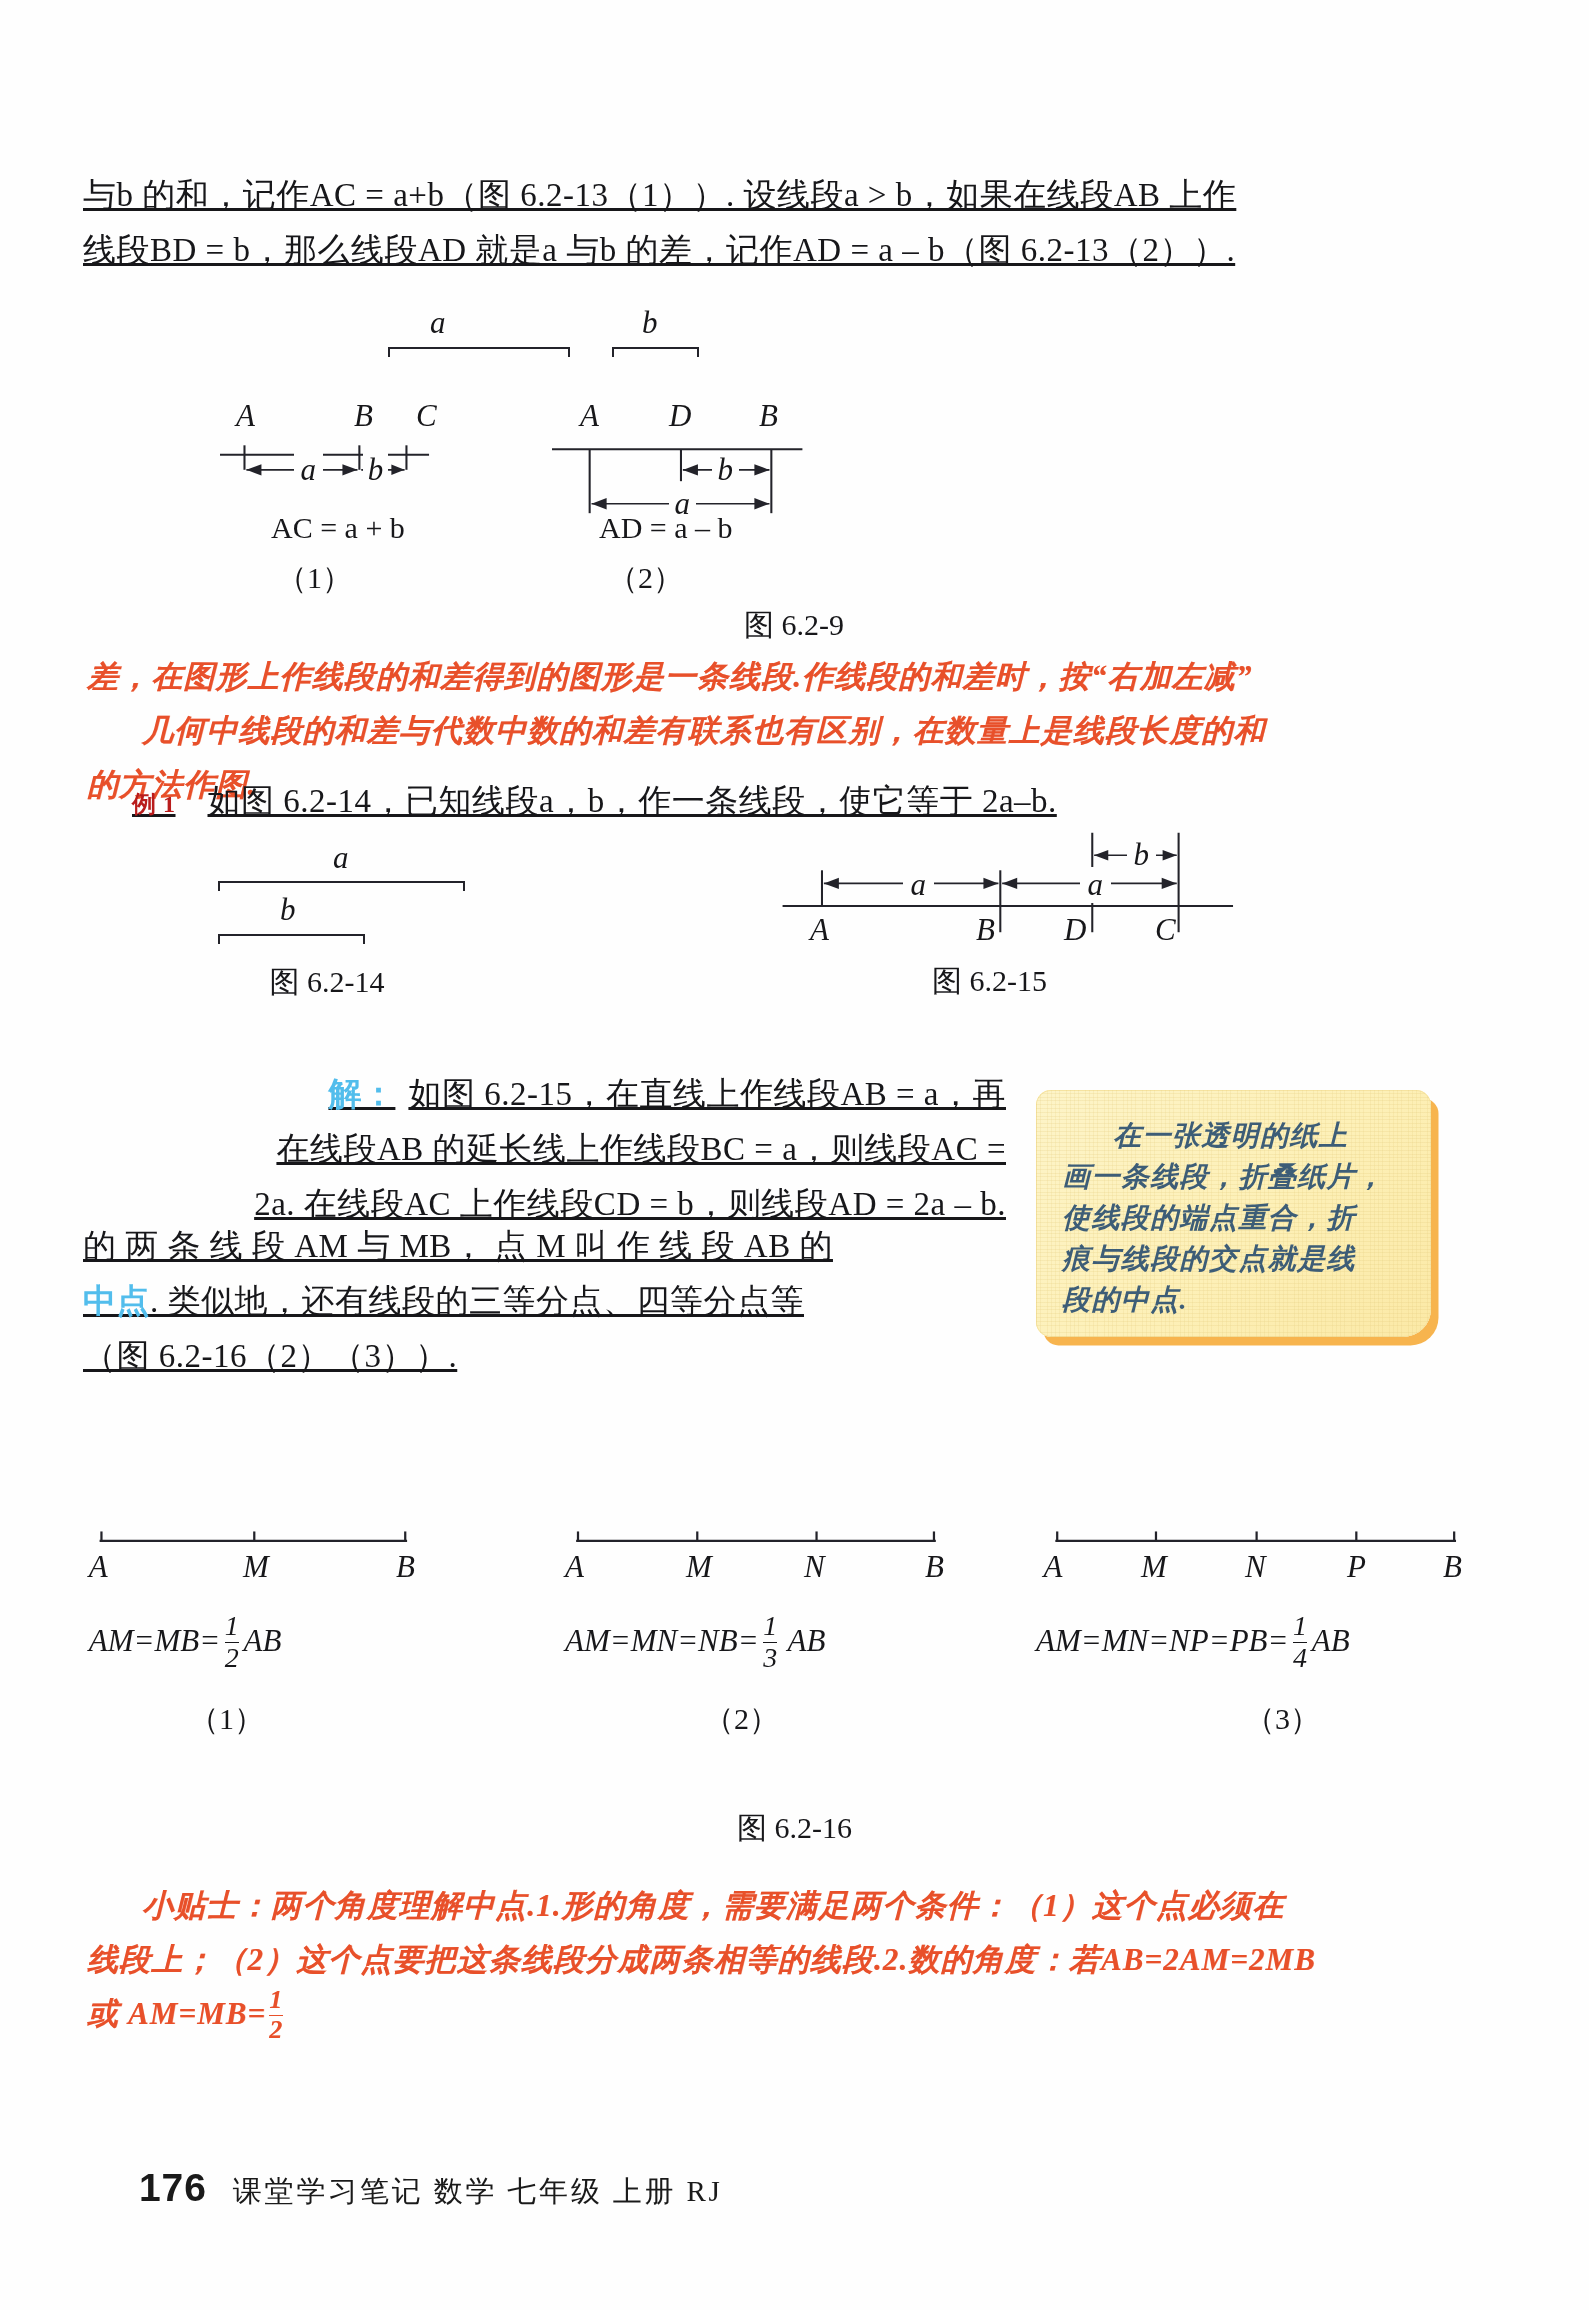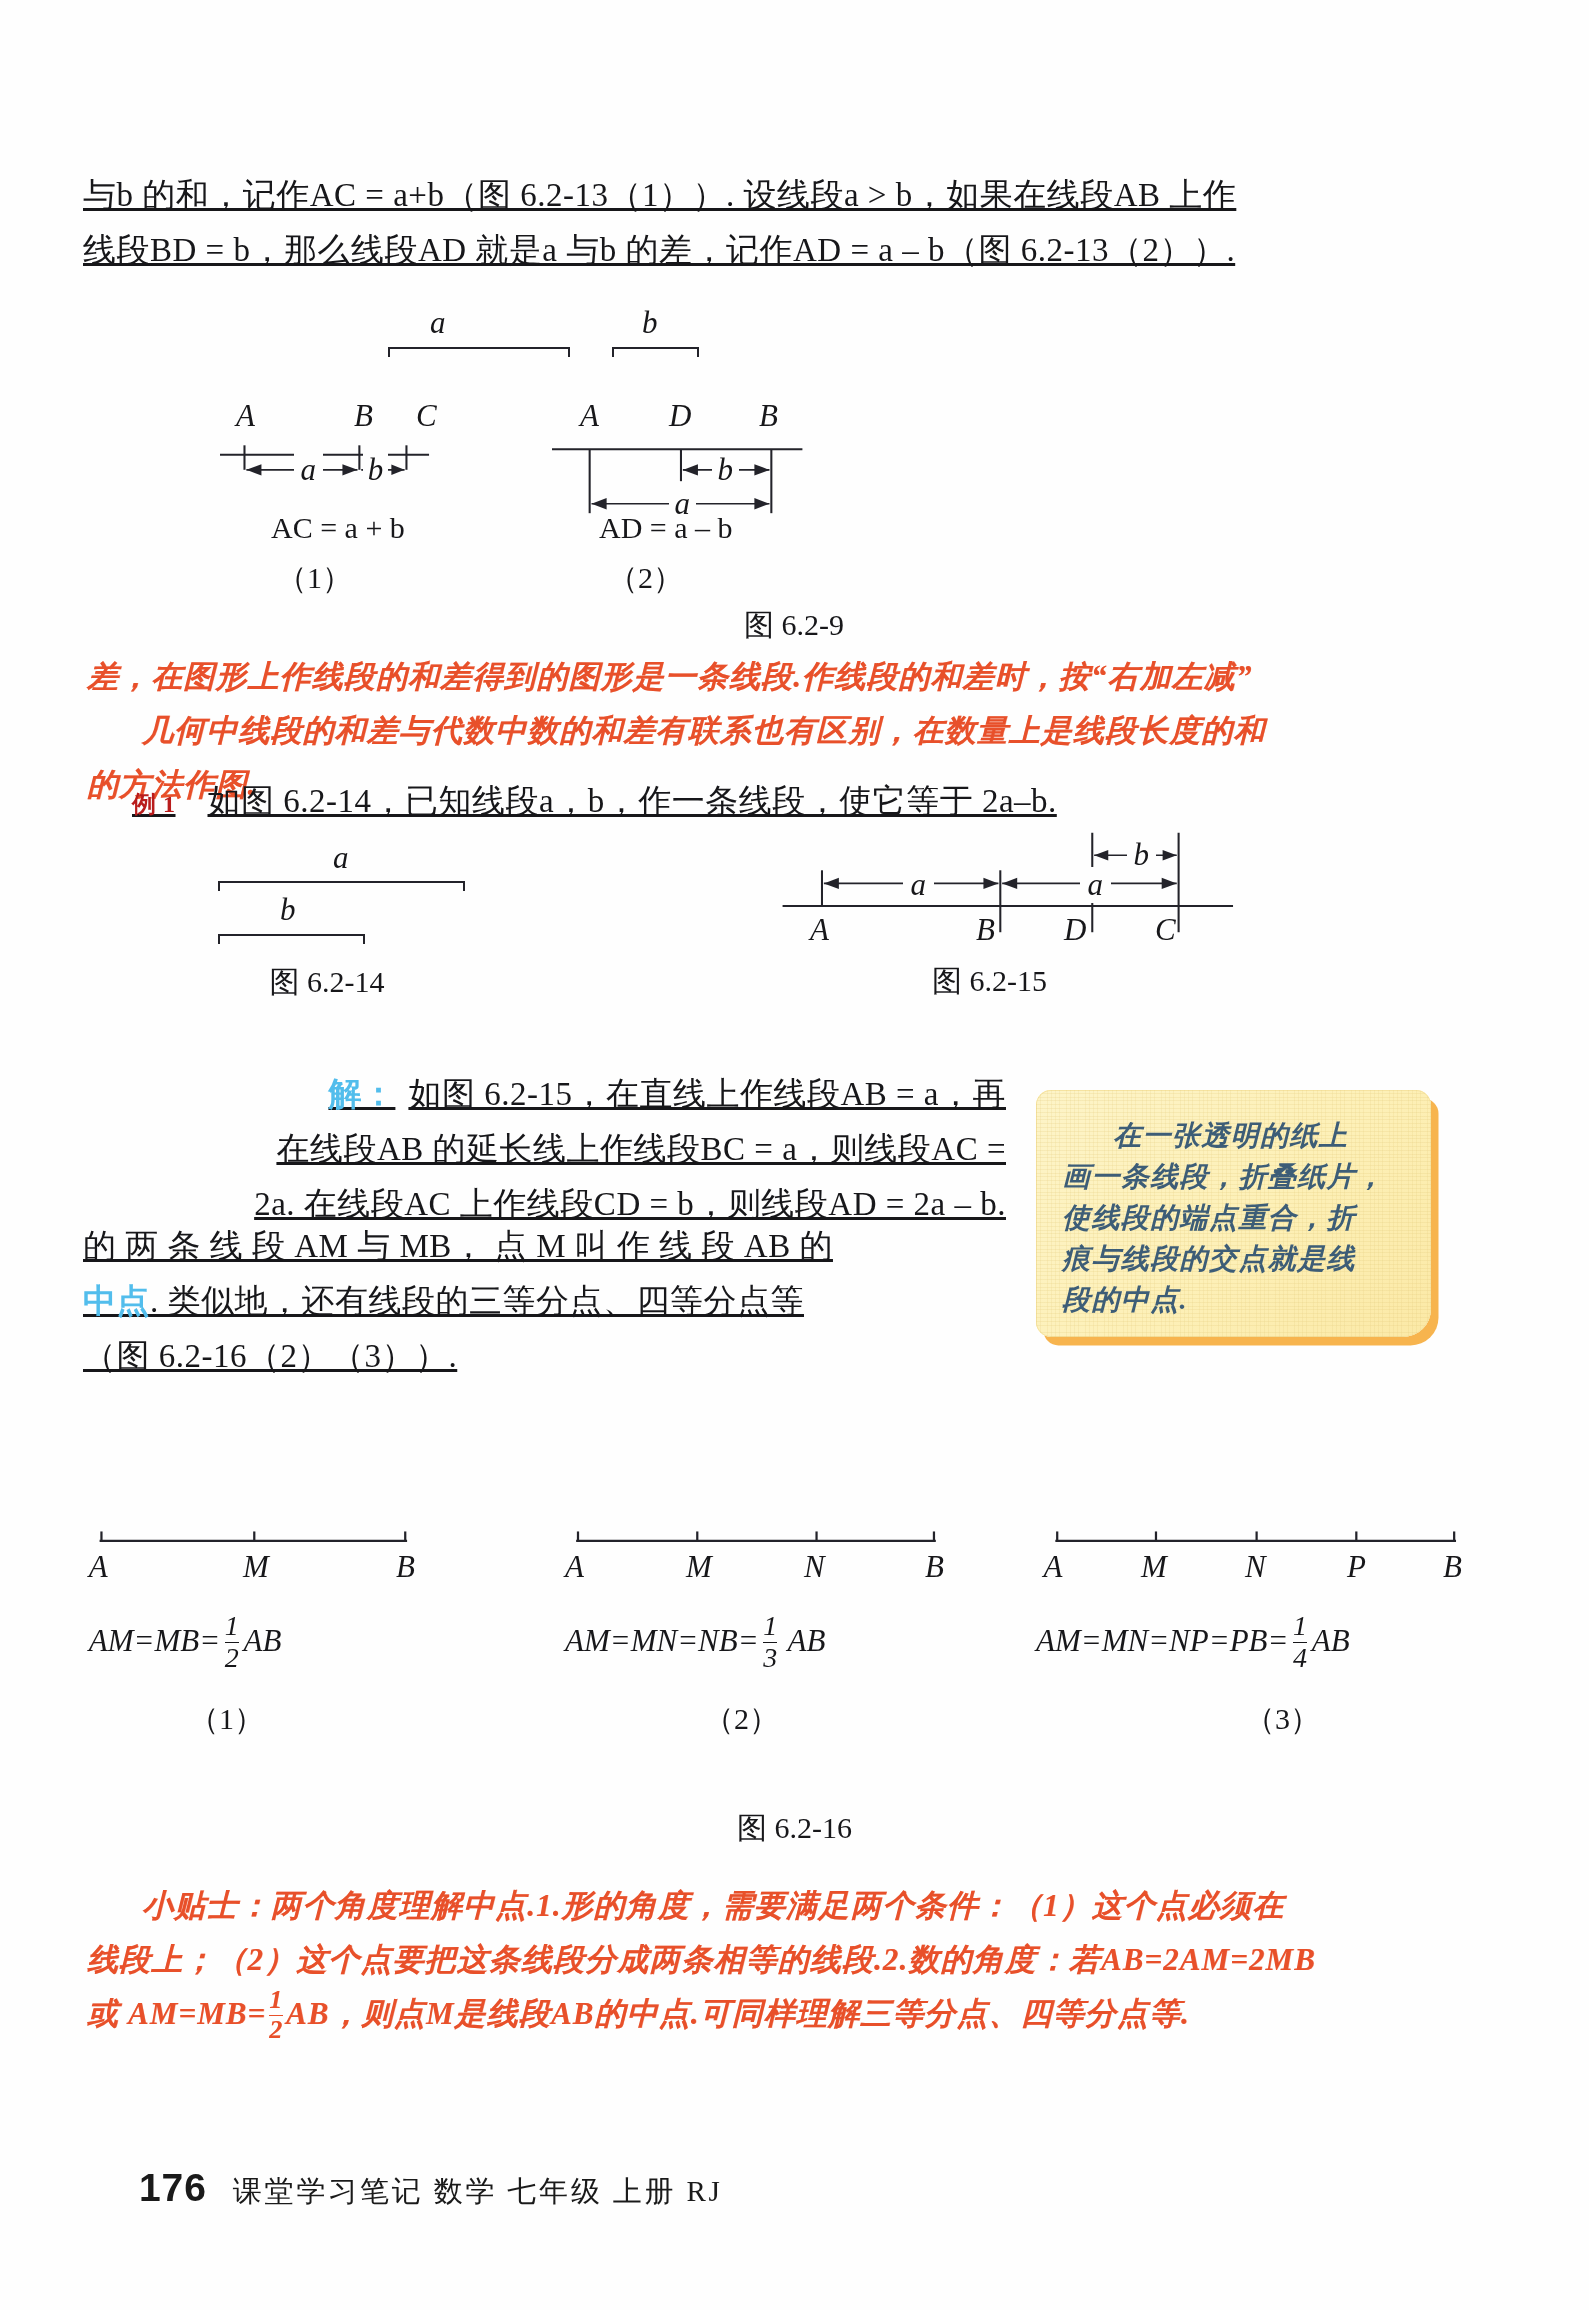--- a/index.html
+++ b/index.html
@@ -483,21 +483,21 @@
 
   <div id="note-red-2" class="hand-red">
     <div style="text-indent:55px;">
       <span class="tip-title">小贴士</span><span>：两个角度理解中点.1.形的角度，需要满足两个条件：（1）这个点必须在</span>
     </div>
     <div>线段上；（2）这个点要把这条线段分成两条相等的线段.2.数的角度：若AB=2AM=2MB</div>
     <div>
       <span>或 AM=MB=</span><span class="frac-red">
           <span class="num">1</span>
           <span class="den">2</span>
-        </span><span>AB，则点M是线段AB的中点.可同样理解三等分点、四等分点等.</span>
+        </span>
     </div>
   </div>
 
   <div id="footer">
     <span class="pageno">176</span>
     <span class="footinfo">课堂学习笔记 数学 七年级 上册 RJ</span>
   </div>
 
 </div>
 

